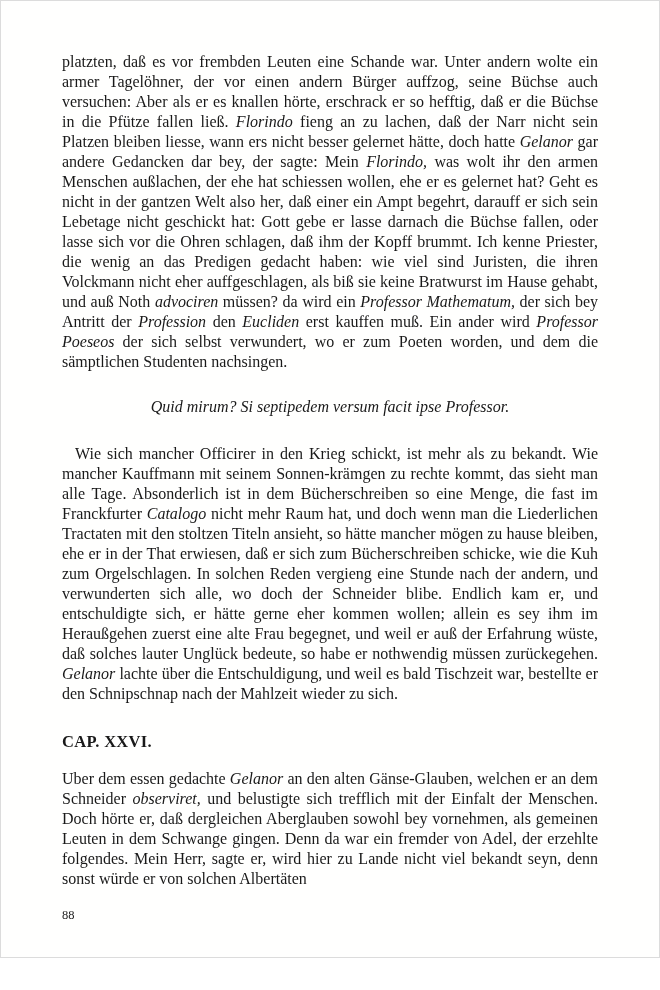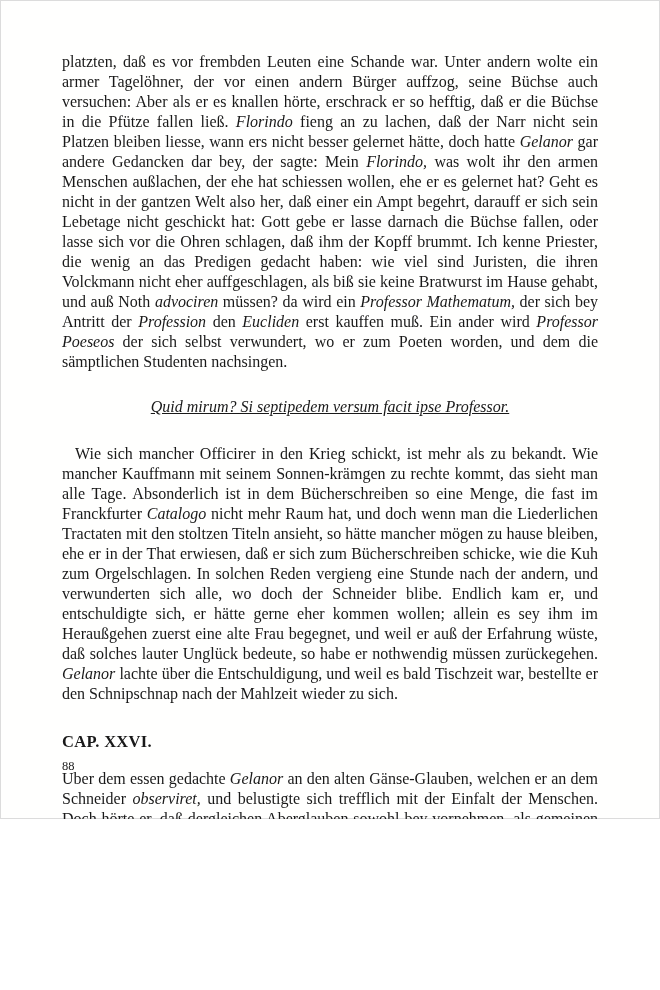--- a/index.html
+++ b/index.html
@@ -3,21 +3,21 @@
 <meta charset="utf-8">
 <style>
   html, body {
     margin: 0;
     padding: 0;
     background: #ffffff;
   }
   .book-page {
     position: relative;
     width: 660px;
-    height: 819px;
+    height: 958px;
     box-sizing: border-box;
     background: #fffffe;
     box-shadow: inset 0 0 0 1px #dcdcdc;
     padding: 52px 62px 0 62px;
     font-family: "Liberation Serif", "DejaVu Serif", serif;
     font-size: 16px;
     line-height: 20px;
     color: #191919;
     overflow: hidden;
   }
@@ -27,33 +27,32 @@
     hyphens: auto;
     -webkit-hyphens: auto;
   }
   .text-body p.indented {
     text-indent: 13px;
   }
   .text-body .verse {
     text-align: center;
     font-style: italic;
     margin: 25px 0 27px 0;
-    text-decoration: underline;
   }
   .text-body h2.chapter-heading {
     margin: 28px 0 17px 0;
     font-size: 16.5px;
     font-weight: bold;
     line-height: 20px;
     letter-spacing: 0.3px;
   }
   .page-number {
     position: absolute;
     left: 62px;
-    bottom: 46px;
+    bottom: 36px;
     font-size: 12.5px;
     line-height: 14px;
     color: #1e1e1e;
   }
   em { font-style: italic; }
   strong { font-weight: bold; }
 </style>
 </head>
 <body>
 

